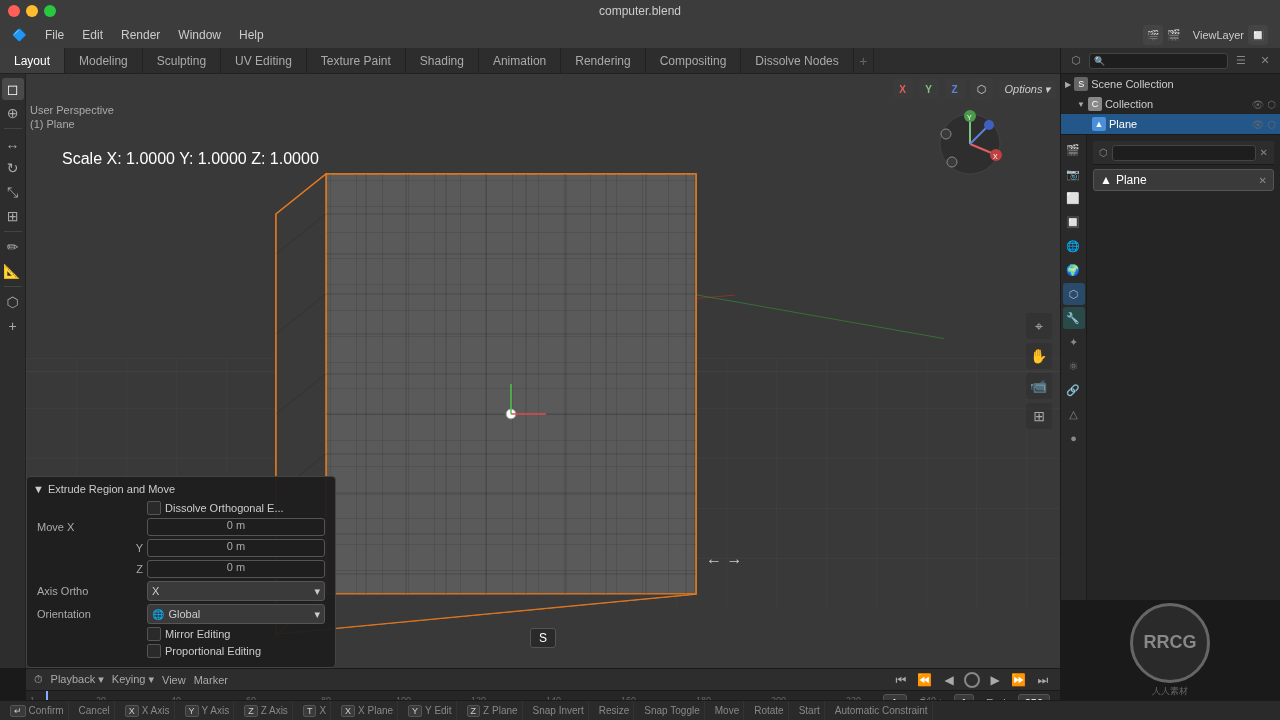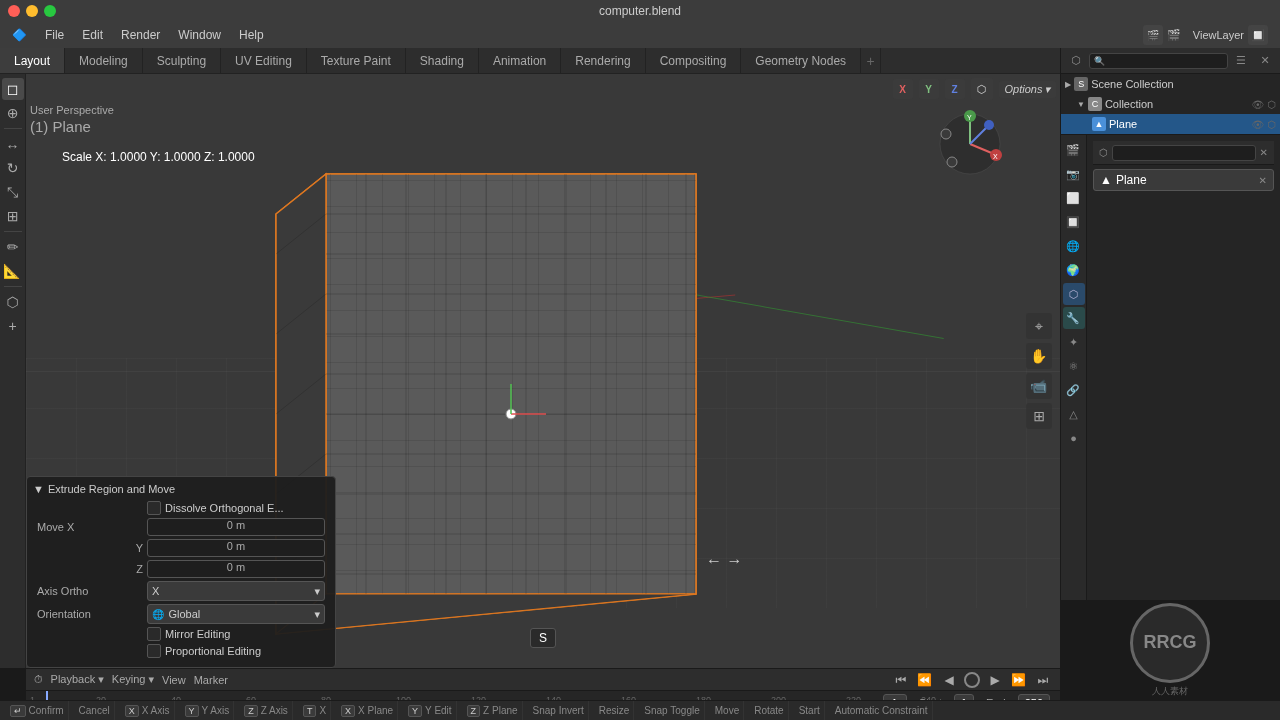--- a/index.html
+++ b/index.html
@@ -117,21 +117,21 @@
     #statusbar {
       position: absolute; bottom: 0; left: 0; right: 0; height: 20px;
       background: #2a2a2a; border-top: 1px solid #1a1a1a; display: flex; align-items: center;
       padding: 0 6px; gap: 6px; z-index: 100; font-size: 10px; color: #888;
     }
     .status-item { display: flex; align-items: center; gap: 3px; padding: 0 4px; border-right: 1px solid #333; height: 100%; }
     .status-key { background: #3a3a3a; border: 1px solid #555; border-radius: 2px; padding: 0 3px; font-size: 9px; color: #ccc; }
 
     
     #scale-display {
-      position: absolute; top: 74px; left: 30px; font-size: 12px; color: #fff; z-index: 15; padding: 2px 6px;
+      position: absolute; top: 74px; left: 30px; font-size: 16px; color: #fff; z-index: 15; padding: 2px 6px;
     }
 
     
     #s-indicator {
       position: absolute; bottom: 20px; left: 50%; transform: translateX(-50%);
       background: #2a2a2a; border: 1px solid #555; border-radius: 3px; padding: 2px 8px;
       font-size: 12px; color: #fff; z-index: 15;
     }
 
     
@@ -205,21 +205,21 @@
 <div id="workspace-tabs">
   <div class="ws-tab active">Layout</div>
   <div class="ws-tab">Modeling</div>
   <div class="ws-tab">Sculpting</div>
   <div class="ws-tab">UV Editing</div>
   <div class="ws-tab">Texture Paint</div>
   <div class="ws-tab">Shading</div>
   <div class="ws-tab">Animation</div>
   <div class="ws-tab">Rendering</div>
   <div class="ws-tab">Compositing</div>
-  <div class="ws-tab">Geometry Nodes</div>
+  <div class="ws-tab">Dissolve Nodes</div>
   <div style="width:20px;height:100%;background:#2d2d2d;display:flex;align-items:center;justify-content:center;cursor:pointer;font-size:14px;color:#666;border-right:1px solid #222;">+</div>
 </div>
 
 <div id="left-toolbar">
   <div class="toolbar-btn active" title="Select">◻</div>
   <div class="toolbar-btn">⊕</div>
   <div class="toolbar-separator"></div>
   <div class="toolbar-btn">↔</div>
   <div class="toolbar-btn">↻</div>
   <div class="toolbar-btn">⤡</div>
@@ -307,21 +307,21 @@
     </div>
   </div>
 </div>
 
 <div id="viewport">
 
   <div id="scale-display">Scale X: 1.0000   Y: 1.0000   Z: 1.0000</div>
 
   <div id="viewport-info" style="top:30px;">
     <div style="font-size:11px;color:#aaa;">User Perspective</div>
-    <div style="font-size:15px;color:#aaa;">(1) Plane</div>
+    <div style="font-size:11px;color:#aaa;">(1) Plane</div>
   </div>
 
   <div id="viewport-controls-tr">
     <div class="axis-btn axis-x">X</div>
     <div class="axis-btn axis-y">Y</div>
     <div class="axis-btn axis-z">Z</div>
     <div style="width:22px;height:22px;background:rgba(60,60,60,0.8);border-radius:3px;display:flex;align-items:center;justify-content:center;cursor:pointer;">⬡</div>
     <div class="options-btn">Options <span>▾</span></div>
   </div>
 

